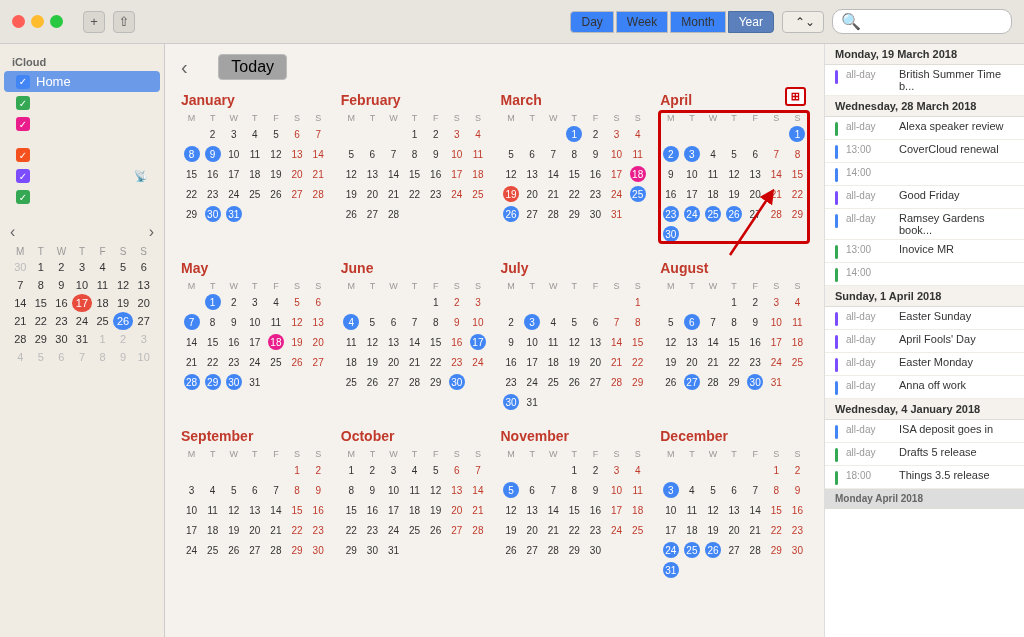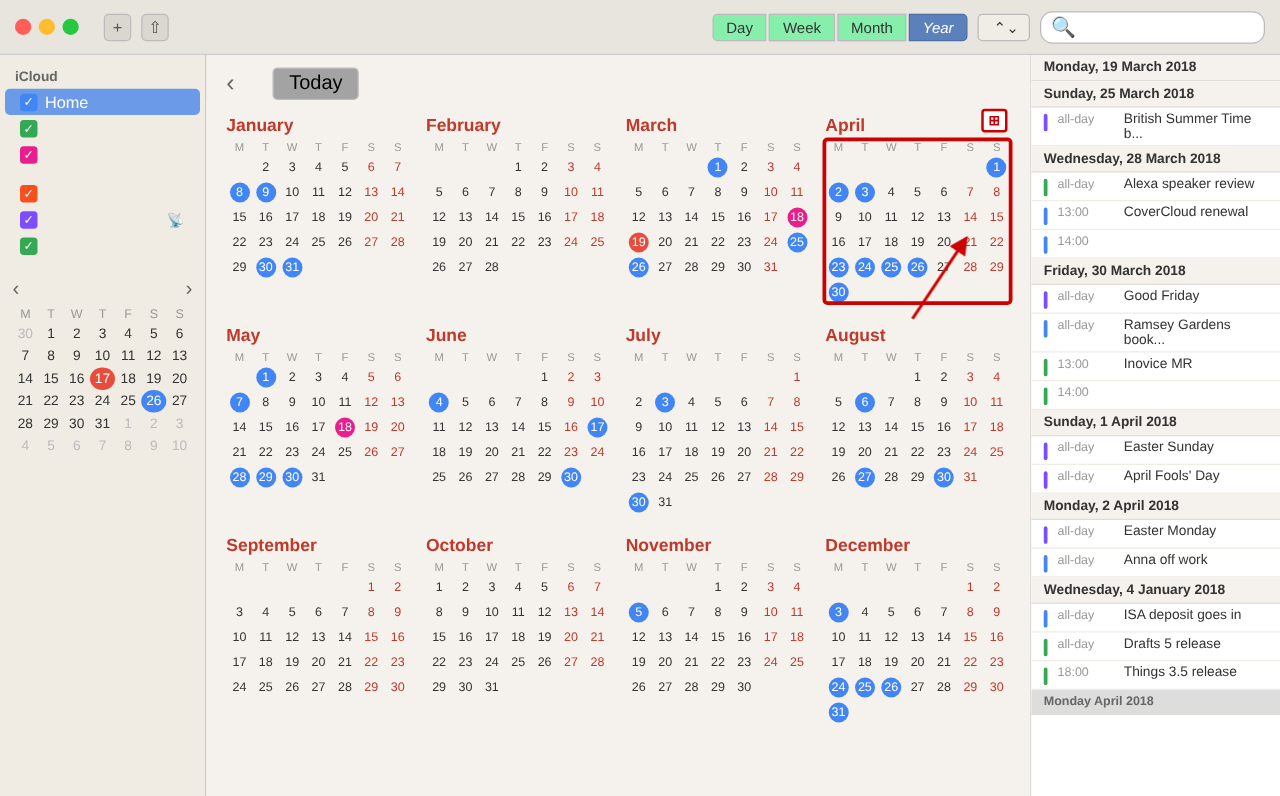--- a/index.html
+++ b/index.html
@@ -41,27 +41,27 @@
       border: 1px solid #bbb;
       display: flex; align-items: center; justify-content: center;
       font-size: 13px; cursor: pointer; color: #555;
     }
     .titlebar-spacer { flex: 1; }
     .view-switcher { display: flex; gap: 2px; }
     .view-btn {
       padding: 3px 10px;
       font-size: 12px;
       border: 1px solid #bbb;
-      background: #86efac;
+      background: #3b82f6;
       cursor: pointer;
       color: #333;
       border-radius: 0;
     }
     .view-btn:first-child { border-radius: 4px 0 0 4px; }
-    .view-btn:last-child { border-radius: 0 4px 4px 0; background: #5b80bb; color: white; border-color: #4a6fa0; font-style: italic; }
+    .view-btn:last-child { border-radius: 0 4px 4px 0; background: #5b80bb; color: white; border-color: #4a6fa0; }
     .timezone-selector {
       display: flex; align-items: center; gap: 4px;
       background: #f0ece6;
       border: 1px solid #bbb;
       border-radius: 4px;
       padding: 3px 8px;
       font-size: 12px;
       cursor: pointer;
       color: #333;
     }
@@ -1161,21 +1161,20 @@
                 </tr>
               </tbody>
             </table>
           </div>
         </div>
     </div>
   </div>
 
   <div class="events-panel" id="events-panel">
       <div class="event-day-header">Monday, 19 March 2018</div>
-      <div class="event-day-header">Sunday, 25 March 2018</div>
       <div class="event-item">
         <div class="event-bar" style="background: rgb(124, 77, 255);"></div>
         <div class="event-time">all-day</div>
         <div class="event-title">British Summer Time b...</div>
       </div>
       <div class="event-day-header">Wednesday, 28 March 2018</div>
       <div class="event-item">
         <div class="event-bar" style="background: rgb(52, 168, 83);"></div>
         <div class="event-time">all-day</div>
         <div class="event-title">Alexa speaker review</div>
@@ -1183,21 +1182,20 @@
       <div class="event-item">
         <div class="event-bar" style="background: rgb(66, 133, 244);"></div>
         <div class="event-time">13:00</div>
         <div class="event-title">CoverCloud renewal</div>
       </div>
       <div class="event-item">
         <div class="event-bar" style="background: rgb(66, 133, 244);"></div>
         <div class="event-time">14:00</div>
         <div class="event-title"></div>
       </div>
-      <div class="event-day-header">Friday, 30 March 2018</div>
       <div class="event-item">
         <div class="event-bar" style="background: rgb(124, 77, 255);"></div>
         <div class="event-time">all-day</div>
         <div class="event-title">Good Friday</div>
       </div>
       <div class="event-item">
         <div class="event-bar" style="background: rgb(66, 133, 244);"></div>
         <div class="event-time">all-day</div>
         <div class="event-title">Ramsey Gardens book...</div>
       </div>
@@ -1215,21 +1213,20 @@
       <div class="event-item">
         <div class="event-bar" style="background: rgb(124, 77, 255);"></div>
         <div class="event-time">all-day</div>
         <div class="event-title">Easter Sunday</div>
       </div>
       <div class="event-item">
         <div class="event-bar" style="background: rgb(124, 77, 255);"></div>
         <div class="event-time">all-day</div>
         <div class="event-title">April Fools' Day</div>
       </div>
-      <div class="event-day-header">Monday, 2 April 2018</div>
       <div class="event-item">
         <div class="event-bar" style="background: rgb(124, 77, 255);"></div>
         <div class="event-time">all-day</div>
         <div class="event-title">Easter Monday</div>
       </div>
       <div class="event-item">
         <div class="event-bar" style="background: rgb(66, 133, 244);"></div>
         <div class="event-time">all-day</div>
         <div class="event-title">Anna off work</div>
       </div>

